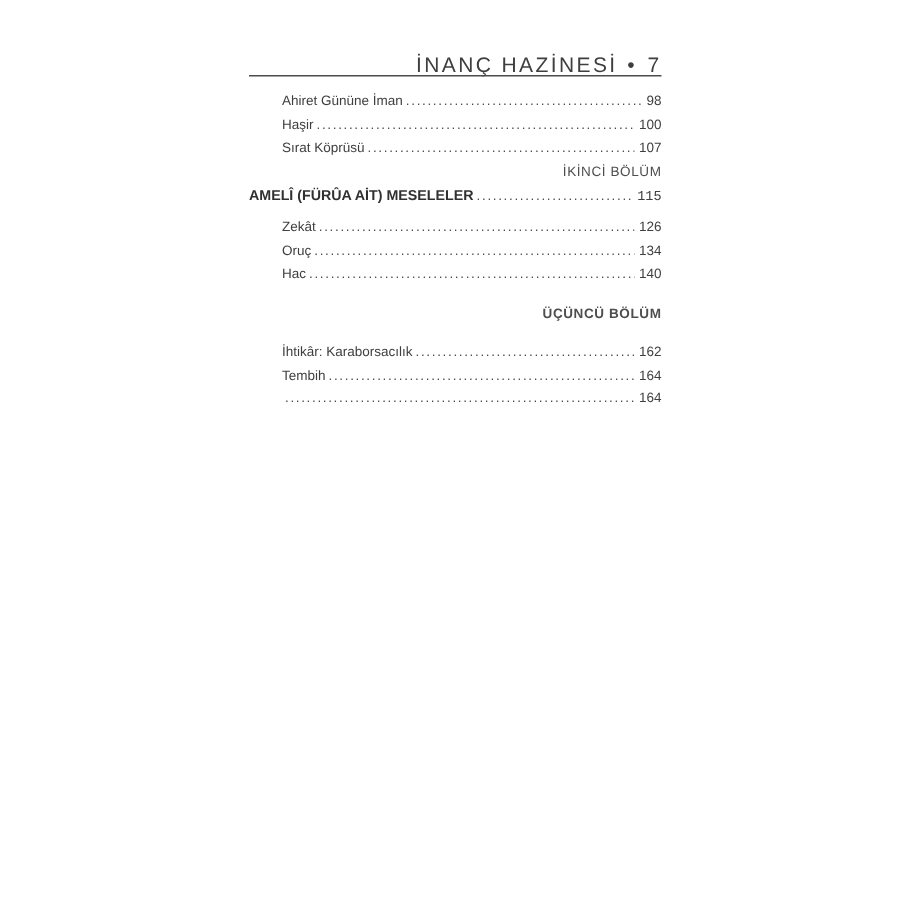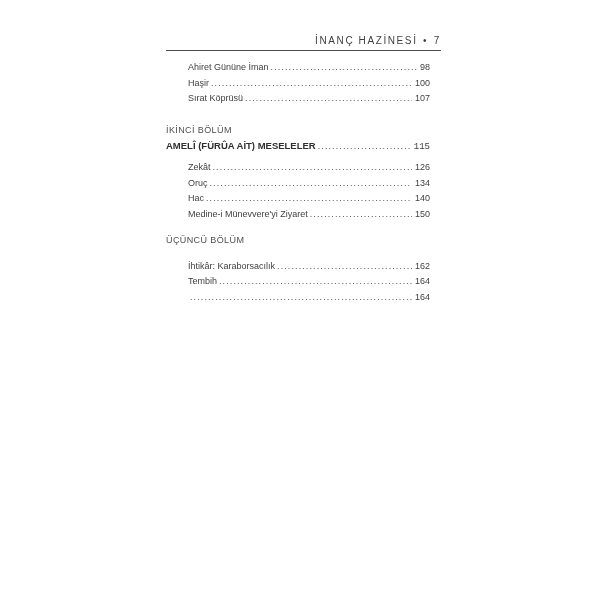--- a/index.html
+++ b/index.html
@@ -21,41 +21,42 @@
     top: 0;
     width: 275px;
     height: 600px;
   }
   .header-row {
     position: absolute;
     top: 35px;
     left: 0;
     right: 0;
     text-align: right;
-    font-size: 10px;
+    font-size: 14px;
     letter-spacing: 1.6px;
     color: #3f3f3f;
     white-space: nowrap;
   }
   .header-row .sep {
     letter-spacing: 0;
     margin: 0 3px 0 1px;
   }
   .rule {
     position: absolute;
     top: 50px;
     left: 0;
     width: 275px;
     border-top: 1px solid #4c4c4c;
   }
   .toc {
     position: absolute;
     top: 53px;
     left: 0;
-    right: 11px;
+    right: 0;
+    text-align: right;
   }
   .row {
     display: flex;
     align-items: baseline;
     height: 15.5px;
     line-height: 15.5px;
     font-size: 9px;
     color: #3f3f3f;
   }
   .row .label { white-space: nowrap; }
@@ -84,23 +85,23 @@
   }
   .title-row {
     font-weight: bold;
     font-size: 9.5px;
     color: #303030;
     height: 16px;
     line-height: 16px;
   }
   .title-row .pagenum { font-weight: normal; font-size: 9px; color: #3f3f3f; font-family: Liberation Mono, monospace; }
   .group1 { margin-top: 7px; }
-  .kicker2 { margin-top: 16px; }
+  .kicker2 { }
   .subs2 { margin-top: 6px; }
-  .kicker3 { margin-top: 11px; }
+  .kicker3 { margin-top: 11px; font-weight: bold; }
   .subs3 { margin-top: 10px; }
 </style>
 </head>
 <body>
 
 <div class="page">
   <div class="content">
 
     <div class="header-row">
       <span>İNANÇ HAZİNESİ</span>
@@ -146,25 +147,20 @@
           <div class="row entry">
             <span class="label">Oruç</span>
             <span class="dots"></span>
             <span class="pagenum">134</span>
           </div>
           <div class="row entry">
             <span class="label">Hac</span>
             <span class="dots"></span>
             <span class="pagenum">140</span>
           </div>
-          <div class="row entry">
-            <span class="label">Medine-i Münevvere'yi Ziyaret</span>
-            <span class="dots"></span>
-            <span class="pagenum">150</span>
-          </div>
         </div>
       </div>
 
       <div>
         <div class="kicker kicker3">ÜÇÜNCÜ BÖLÜM</div>
         <div class="subs3">
           <div class="row entry">
             <span class="label">İhtikâr: Karaborsacılık</span>
             <span class="dots"></span>
             <span class="pagenum">162</span>

